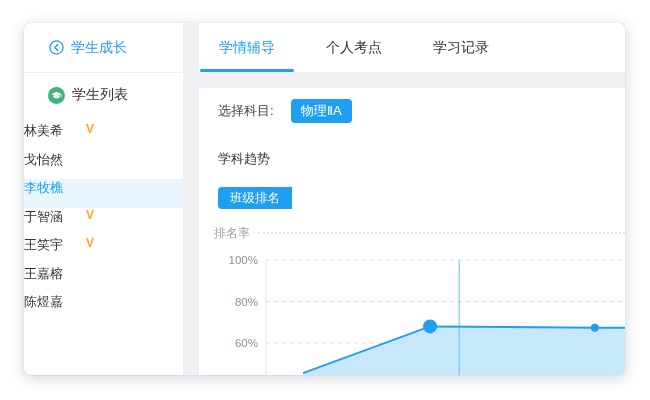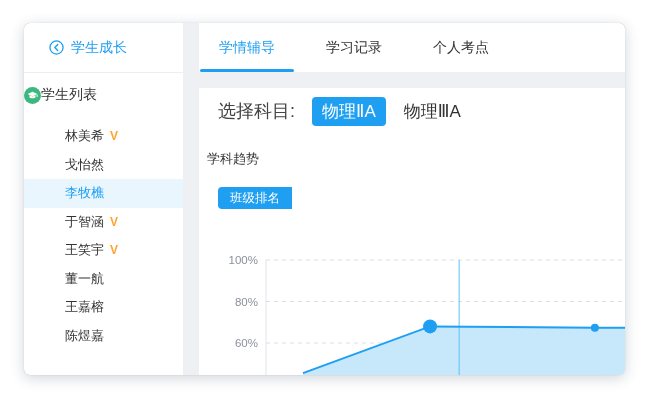--- a/index.html
+++ b/index.html
@@ -11,54 +11,54 @@
     display:flex;
   }
   
   .sidebar { width:159px; background:#fff; flex:0 0 159px; }
   .side-header {
     height:50px; display:flex; align-items:center; padding-left:25px; gap:7px;
     border-bottom:1px solid #ecuff; border-bottom:1px solid #eceef2; cursor:pointer;
   }
   .side-header .txt { color:#1e9ff2; font-size:14px; }
   .back-ic { width:15px; height:15px; flex:0 0 15px; }
-  .section { margin-top:13px; display:flex; align-items:center; gap:0; height:18px; }
+  .section { margin-top:13px; display:flex; align-items:center; padding-left:24px; gap:7px; height:18px; }
   .section .txt { color:#333; font-size:14px; }
   .cap-ic { width:17px; height:17px; flex:0 0 17px; }
   .stu-list { margin-top:18px; }
   .stu-row {
-    height:28.5px; display:flex; align-items:center; padding-left:41px;
-    font-size:13px; color:#333; cursor:pointer;
+    height:28.5px; display:flex; align-items:flex-start; 
+    font-size:13px; color:#333; cursor:pointer;gap:17px;
   }
   .stu-row.sel { background:#e9f6fe; color:#1e9ff2; }
   .vip { color:#ffa42e; font-weight:bold; font-size:12px; margin-left:6px; }
   
   .gutter { width:16px; flex:0 0 16px; background:#eef0f4; }
   
   .main { flex:1; display:flex; flex-direction:column; background:#fff; min-width:0; }
   .tabbar { height:49px; display:flex; align-items:stretch; padding-left:1px; flex:0 0 49px;gap:13px; }
   .tab {
     padding:0 19px; display:flex; align-items:center; font-size:14px; color:#333;
     cursor:pointer; position:relative;
   }
   .tab.active { color:#1e9ff2; }
   .tab.active::after {
     content:""; position:absolute; left:0; right:0; bottom:0; height:3px;
     background:#1e9ff2; border-radius:2px;
   }
   .grayband { height:16px; flex:0 0 16px; background:#eef0f4; }
   .content { flex:1; position:relative; background:#fff; overflow:hidden; }
   .subject-row { margin:11px 0 0 19px; display:flex; align-items:center; height:24px; }
-  .subject-label { font-size:18px; color:#444; }
+  .subject-label { font-size:13px; color:#444; }
   .chip {
-    margin-left:17px; font-size:17px; padding:3px 10px; border-radius:4px; cursor:pointer;
+    margin-left:17px; font-size:13px; padding:3px 10px; border-radius:4px; cursor:pointer;
     background:#1e9ff2; color:#fff;
   }
   .chip.plain { background:transparent; color:#333; padding:3px 6px; margin-left:12px; }
-  .trend-title { margin:27px 0 0 8px; font-size:13px; color:#333; }
+  .trend-title { margin:27px 0 0 19px; font-size:13px; color:#333; }
   .toggle-row { margin:19px 0 0 19px; display:flex; height:22px; }
   .tg {
     min-width:72px; font-size:12.5px; display:flex; align-items:center; justify-content:center;
     cursor:pointer; padding:0 12px;text-align:center;
   }
   .tg.on { background:#1e9ff2; color:#fff; border-radius:4px 0 0 4px; }
   .tg.off { background:#fff; color:#333; border:1px solid #dcdfe6; border-left:none; border-radius:0 4px 4px 0; }
   .ylabel-row { margin:18px 0 0 15px; display:flex; align-items:center; height:12px; padding-right:0; }
   .ylabel { font-size:12px; color:#9aa0a8; flex:0 0 auto; }
   .dotrule { flex:1; border-top:2px dotted #e3e5e9; margin-left:8px; height:0; }
@@ -99,56 +99,56 @@
         </div>
         <div class="stu-row">
           <span>于智涵</span>
           <span class="vip">V</span>
         </div>
         <div class="stu-row">
           <span>王笑宇</span>
           <span class="vip">V</span>
         </div>
         <div class="stu-row">
-          <span>董一航</span>
-        </div>
-        <div class="stu-row">
           <span>王嘉榕</span>
         </div>
         <div class="stu-row">
           <span>陈煜嘉</span>
         </div>
       </div>
   </div>
 
   <div class="gutter"></div>
 
   <div class="main">
     <div class="tabbar">
         <div class="tab active">学情辅导</div>
+        <div class="tab">个人考点</div>
         <div class="tab">学习记录</div>
-        <div class="tab">个人考点</div>
       </div>
     <div class="grayband"></div>
 
     <div class="content">
       <div class="subject-row">
         <span class="subject-label">选择科目:</span>
         <span id="subject-opts" style="display:flex;align-items:center">
             <span class="chip">物理ⅡA</span>
-            <span class="chip plain">物理ⅢA</span>
           </span>
       </div>
 
       <div class="trend-title">学科趋势</div>
 
       <div class="toggle-row">
           <div class="tg on">班级排名</div>
         </div>
 
+      <div class="ylabel-row">
+        <span class="ylabel">排名率</span>
+        <span class="dotrule"></span>
+      </div>
 
       <div class="chartwrap">
         <svg id="chart-svg" width="426" height="135" viewBox="0 0 426 135">
             <line x1="67" y1="20" x2="426" y2="20" stroke="#dddddd" stroke-width="1" stroke-dasharray="4 4"></line>
             <text x="59" y="24" fill="#8b919c" font-size="11.5" text-anchor="end">100%</text>
             <line x1="67" y1="61.5" x2="426" y2="61.5" stroke="#dddddd" stroke-width="1" stroke-dasharray="4 4"></line>
             <text x="59" y="65.5" fill="#8b919c" font-size="11.5" text-anchor="end">80%</text>
             <line x1="67" y1="103" x2="426" y2="103" stroke="#dddddd" stroke-width="1" stroke-dasharray="4 4"></line>
             <text x="59" y="107" fill="#8b919c" font-size="11.5" text-anchor="end">60%</text>
             <line x1="67" y1="20" x2="67" y2="135" stroke="#dfe4ea" stroke-width="1"></line>

